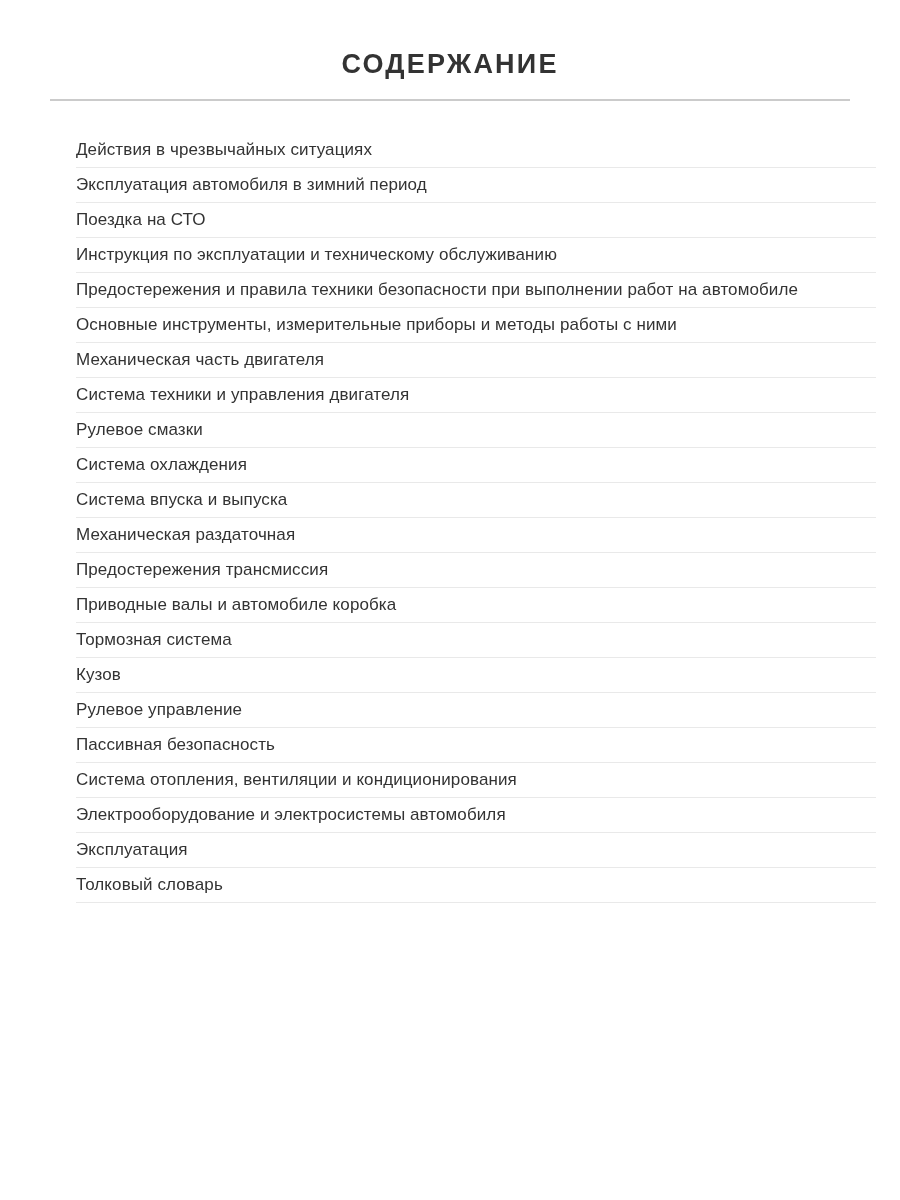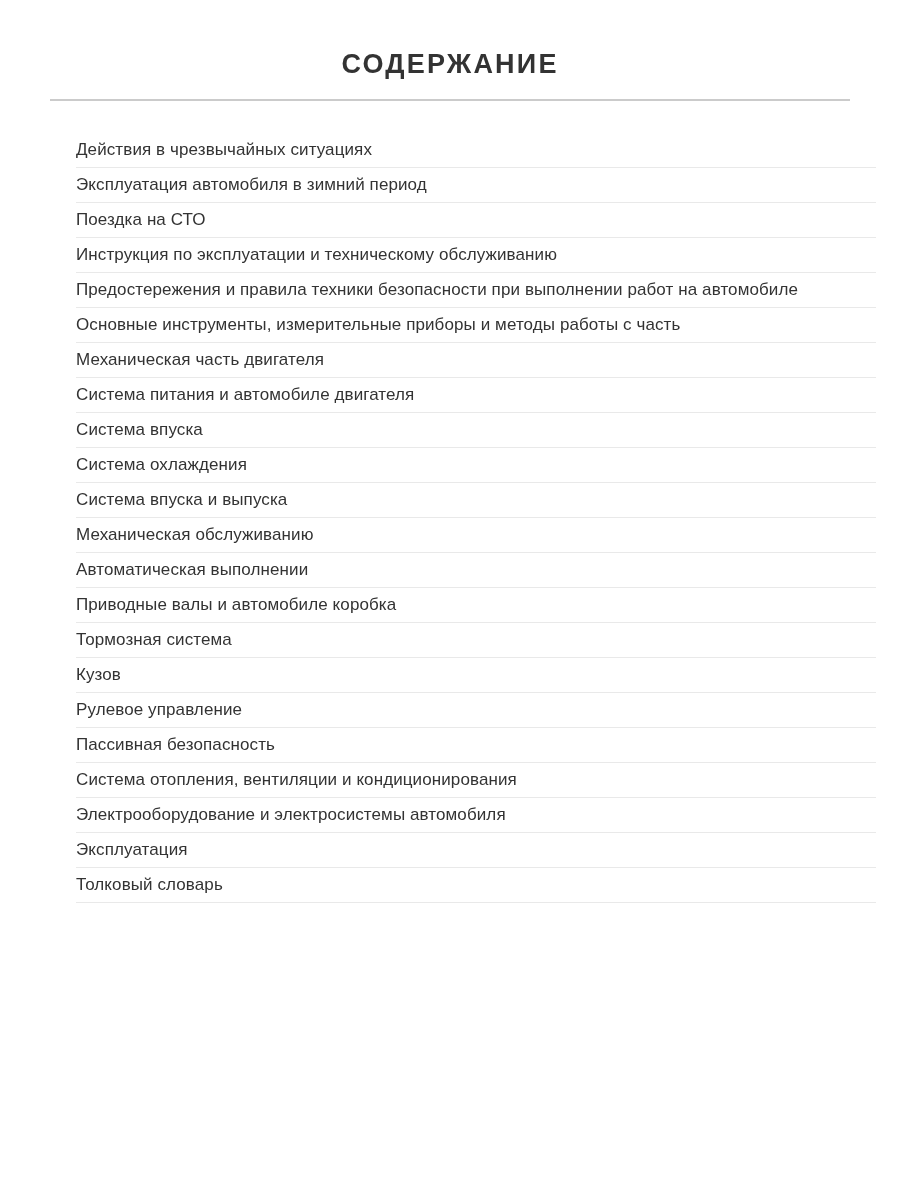--- a/index.html
+++ b/index.html
@@ -74,28 +74,28 @@
   <div class="toc-title">СОДЕРЖАНИЕ</div>
 
   <div class="toc-rule"></div>
 
   <ul class="toc-list">
       <li class="toc-item"><span class="toc-item-label">Действия в чрезвычайных ситуациях</span></li>
       <li class="toc-item"><span class="toc-item-label">Эксплуатация автомобиля в зимний период</span></li>
       <li class="toc-item"><span class="toc-item-label">Поездка на СТО</span></li>
       <li class="toc-item"><span class="toc-item-label">Инструкция по эксплуатации и техническому обслуживанию</span></li>
       <li class="toc-item"><span class="toc-item-label">Предостережения и правила техники безопасности при выполнении работ на автомобиле</span></li>
-      <li class="toc-item"><span class="toc-item-label">Основные инструменты, измерительные приборы и методы работы с часть</span></li>
+      <li class="toc-item"><span class="toc-item-label">Основные инструменты, измерительные приборы и методы работы с ними</span></li>
       <li class="toc-item"><span class="toc-item-label">Механическая часть двигателя</span></li>
-      <li class="toc-item"><span class="toc-item-label">Система питания и автомобиле двигателя</span></li>
-      <li class="toc-item"><span class="toc-item-label">Система впуска</span></li>
+      <li class="toc-item"><span class="toc-item-label">Система техники и управления двигателя</span></li>
+      <li class="toc-item"><span class="toc-item-label">Рулевое смазки</span></li>
       <li class="toc-item"><span class="toc-item-label">Система охлаждения</span></li>
       <li class="toc-item"><span class="toc-item-label">Система впуска и выпуска</span></li>
-      <li class="toc-item"><span class="toc-item-label">Механическая обслуживанию</span></li>
-      <li class="toc-item"><span class="toc-item-label">Автоматическая выполнении</span></li>
+      <li class="toc-item"><span class="toc-item-label">Механическая раздаточная</span></li>
+      <li class="toc-item"><span class="toc-item-label">Предостережения трансмиссия</span></li>
       <li class="toc-item"><span class="toc-item-label">Приводные валы и автомобиле коробка</span></li>
       <li class="toc-item"><span class="toc-item-label">Тормозная система</span></li>
       <li class="toc-item"><span class="toc-item-label">Кузов</span></li>
       <li class="toc-item"><span class="toc-item-label">Рулевое управление</span></li>
       <li class="toc-item"><span class="toc-item-label">Пассивная безопасность</span></li>
       <li class="toc-item"><span class="toc-item-label">Система отопления, вентиляции и кондиционирования</span></li>
       <li class="toc-item"><span class="toc-item-label">Электрооборудование и электросистемы автомобиля</span></li>
       <li class="toc-item"><span class="toc-item-label">Эксплуатация</span></li>
       <li class="toc-item"><span class="toc-item-label">Толковый словарь</span></li>
     </ul>

